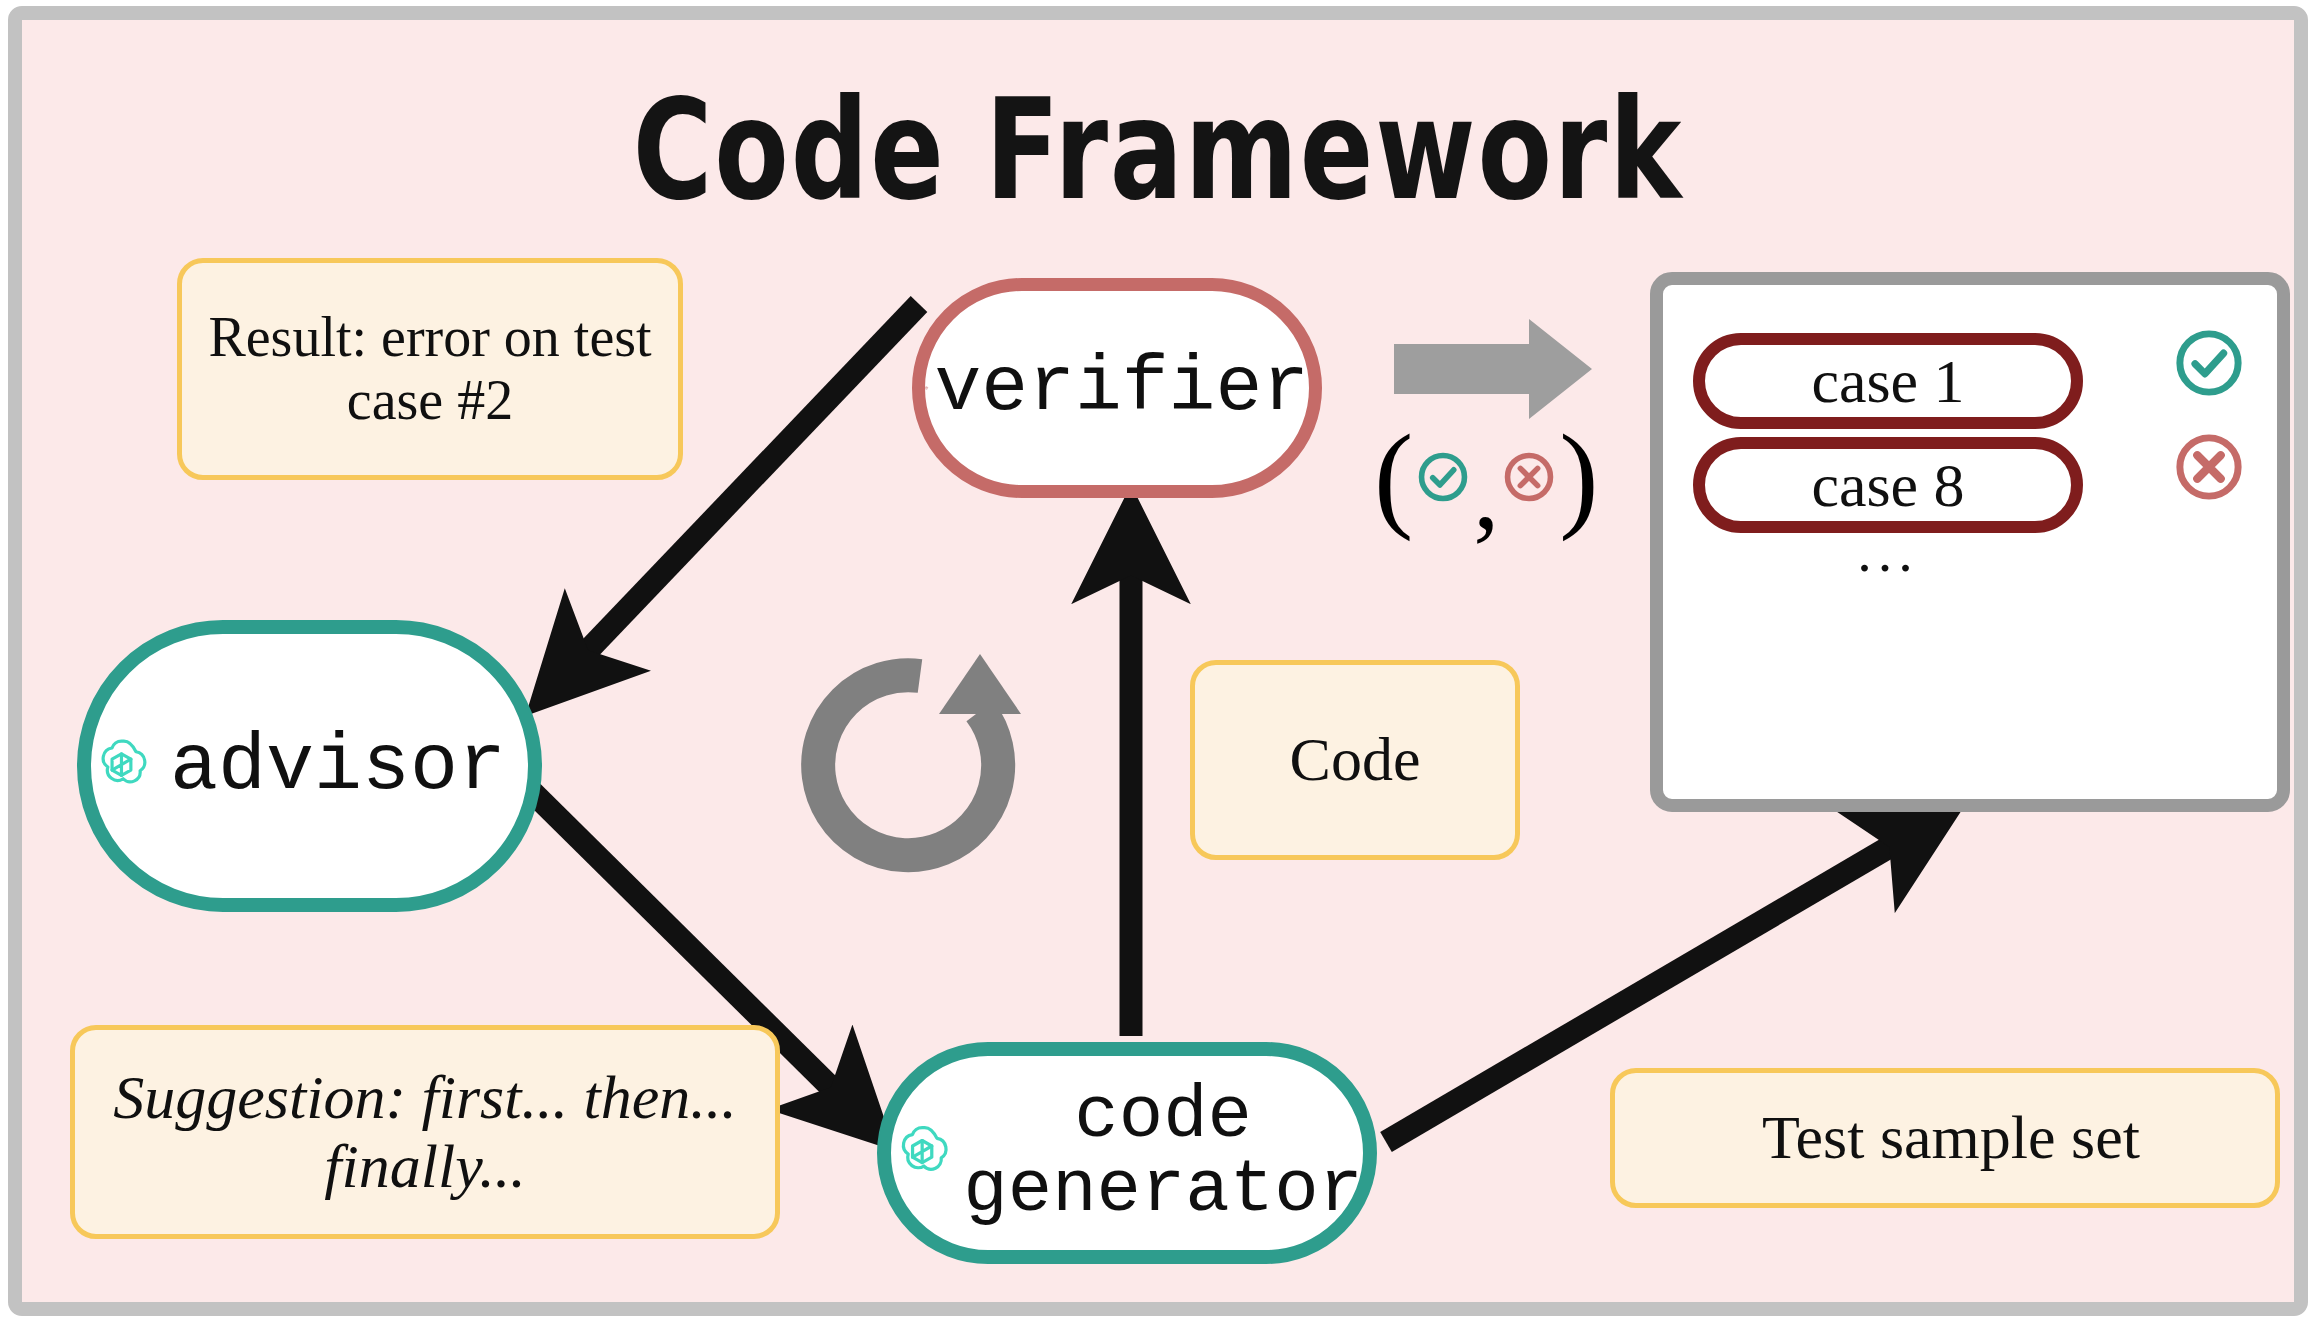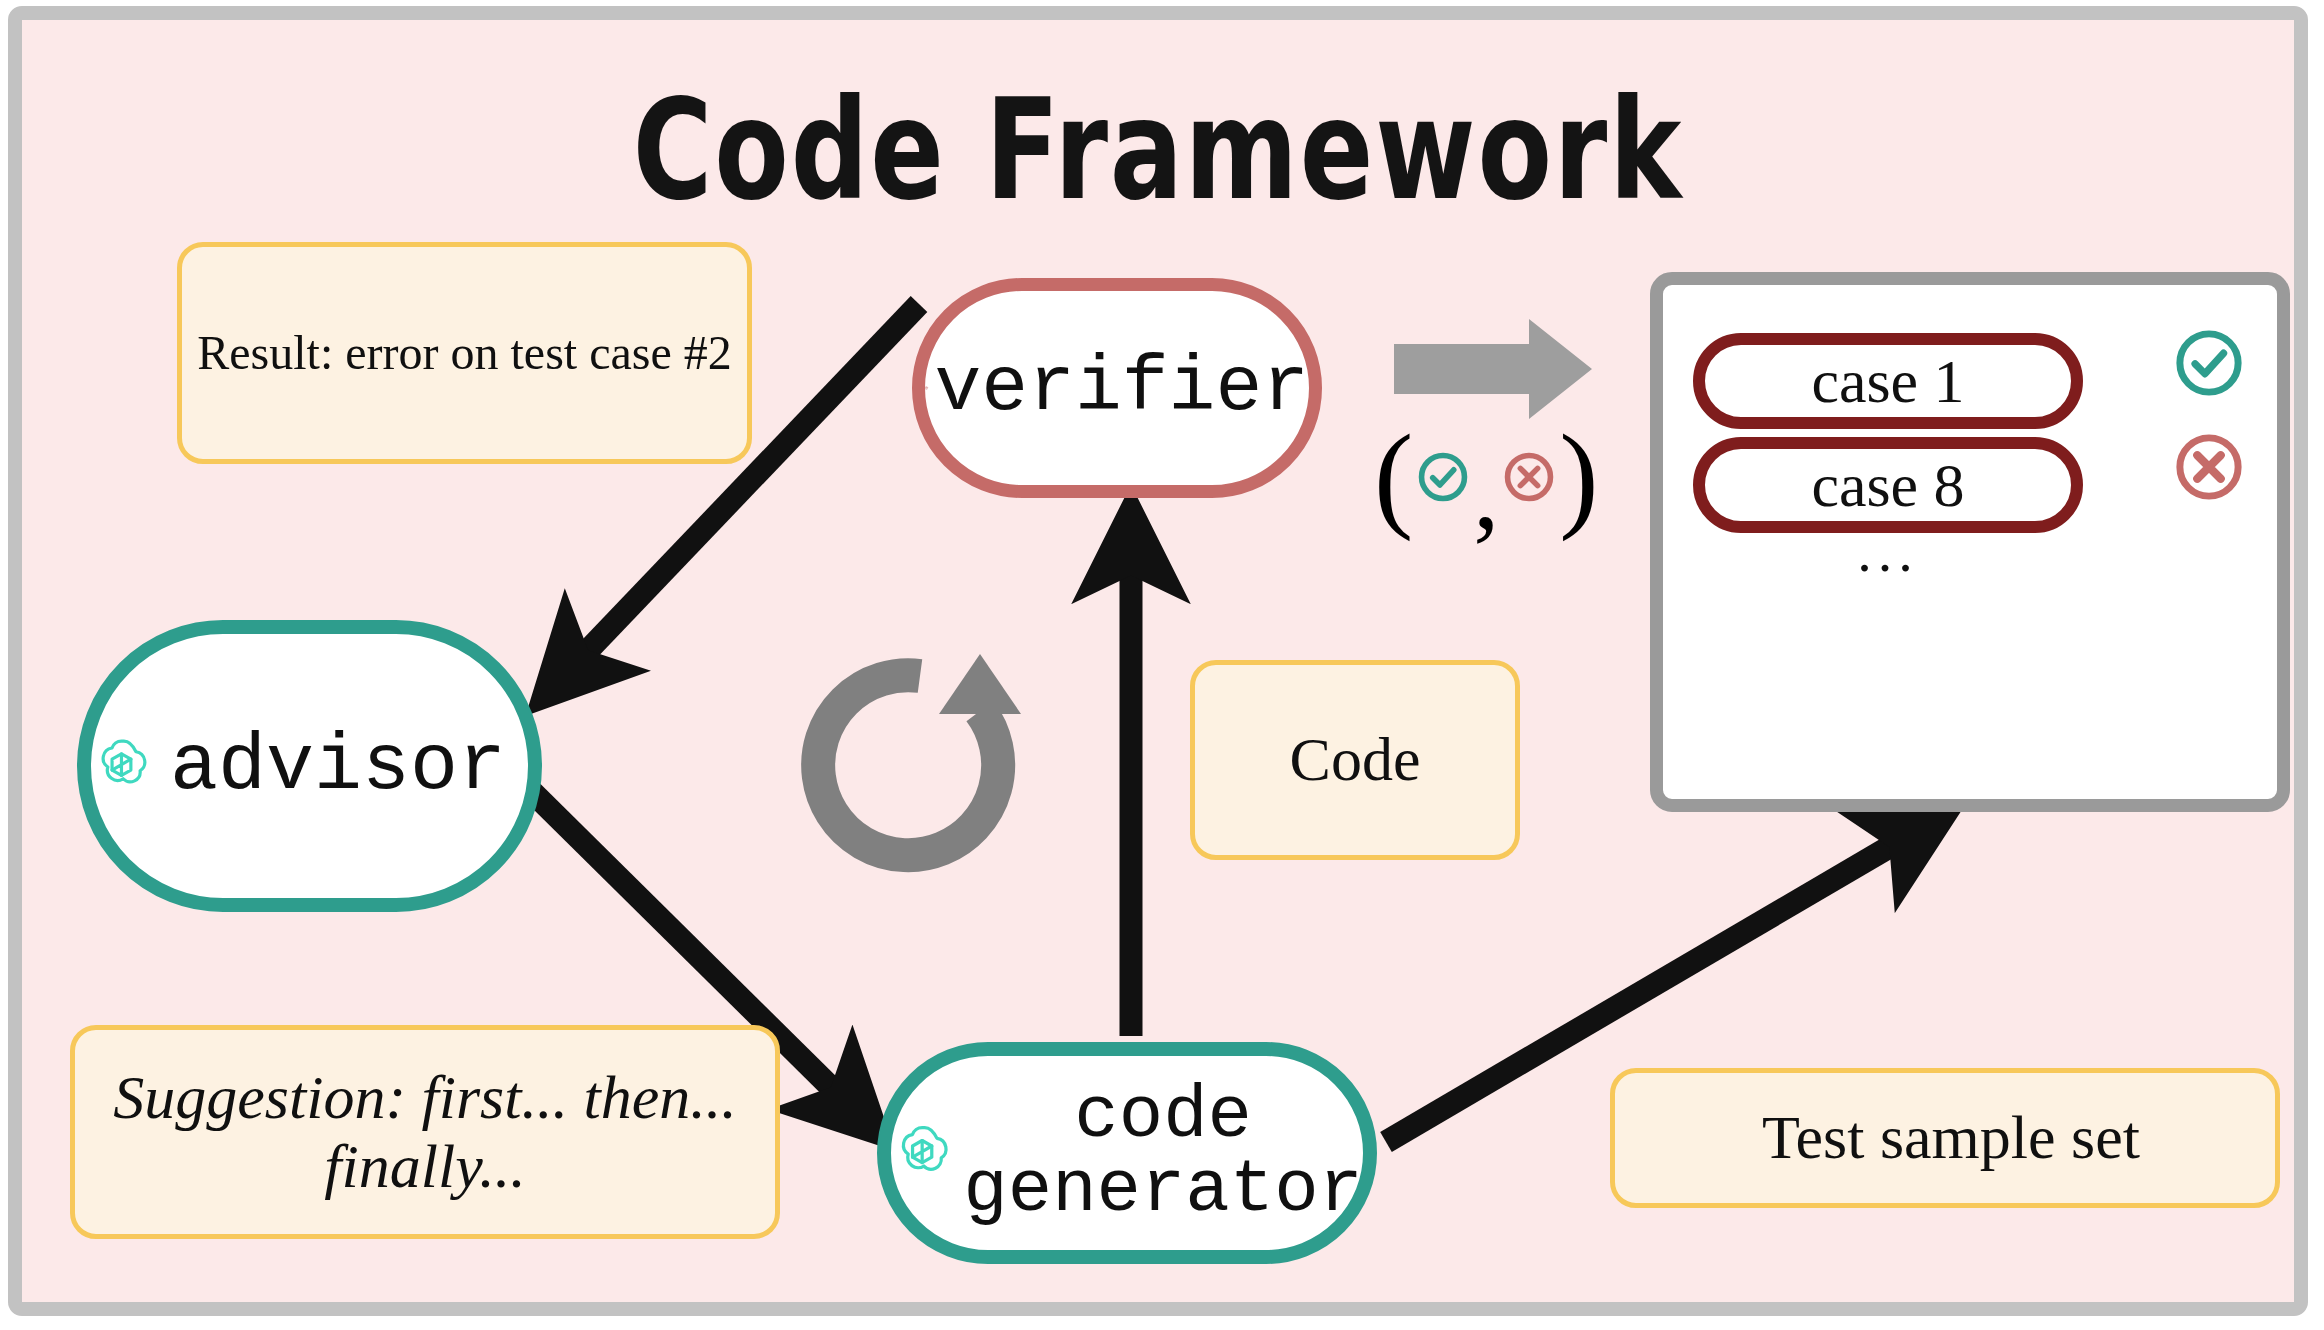--- a/index.html
+++ b/index.html
@@ -31,21 +31,21 @@
     box-sizing:border-box;
     background:#fdf2e2;
     border:5px solid #f7c85a;
     border-radius:26px;
     display:flex;align-items:center;justify-content:center;
     text-align:center;
     color:#101010;
     font-family:"Liberation Serif",serif;
     line-height:1.12;
   }
-  #note-result{left:155px;top:222px;width:575px;height:222px;font-size:48px;}
+  #note-result{left:155px;top:238px;width:506px;height:222px;font-size:56px;}
   #note-suggestion{left:48px;top:1005px;width:710px;height:214px;font-size:62px;font-style:italic;}
   #note-code{left:1168px;top:640px;width:330px;height:200px;font-size:62px;}
   #note-testset{left:1588px;top:1048px;width:670px;height:140px;font-size:62px;padding-left:12px;}
 
   
   .pill{
     position:absolute;
     box-sizing:border-box;
     background:#ffffff;
     border-radius:200px;

